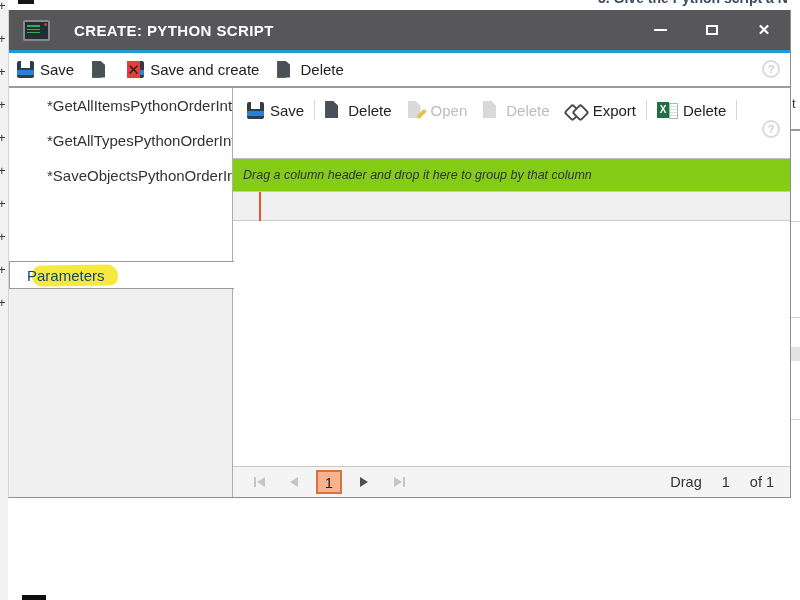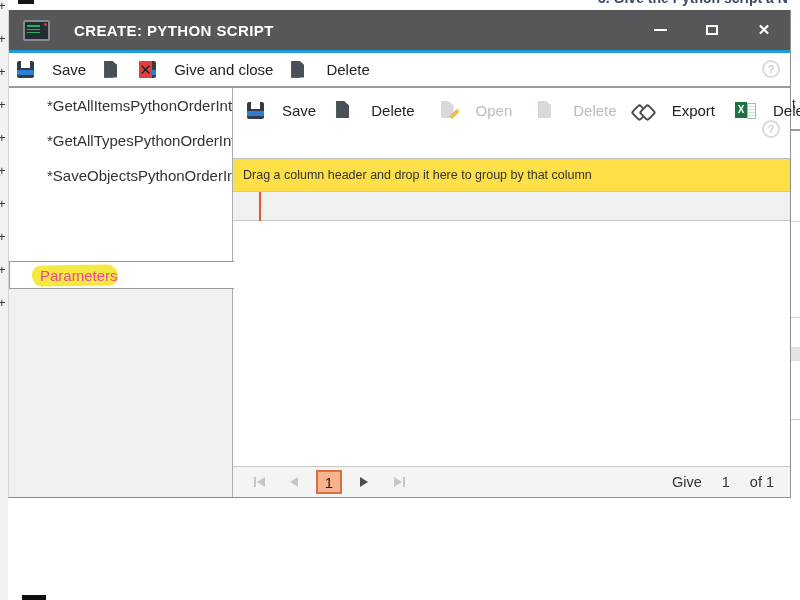--- a/index.html
+++ b/index.html
@@ -41,57 +41,57 @@
   .glyph-min { width:13px; height:2px; background:#fff; }
   .glyph-max { width:12px; height:10px; border:2px solid #fff; }
   .glyph-close { color:#fff; font-size:15px; font-weight:bold; line-height:16px; }
 
   #accent-line { height:3px; background:#1e9cd7; flex:none; }
 
   
   #top-toolbar { height:35px; background:#fff; border-bottom:2px solid #9b9b9b;
     display:flex; align-items:center; gap:18px; padding-left:8px; flex:none;
     position:relative; }
-  .tbtn { display:flex; align-items:center; gap:18px; font-size:15px; color:#222;
+  .tbtn { display:flex; align-items:center; gap:6px; font-size:15px; color:#222;
     white-space:nowrap; }
-  .tbtn.disabled { color:#bcbcbc;margin-left:10px; }
+  .tbtn.disabled { color:#bcbcbc; }
   .tbtn.sep { width:1px; height:20px; background:#d8d8d8; gap:0; margin:0 -6px; }
   #top-toolbar .help, #panel-toolbar .help { position:absolute; }
   #top-toolbar .help { right:10px; top:7px; }
 
   
   #content { flex:1; display:flex; min-height:0; }
 
   
   #sidebar { width:224px; flex:none; position:relative; background:#fff;
     border-right:1px solid #adadad; }
   .side-item { height:35px; display:flex; align-items:center; gap:5px;
     padding-left:18px; font-size:15px; color:#333; white-space:nowrap;
     overflow:hidden; }
   .side-item.noicon { padding-left:38px; }
   #side-selected { position:absolute; left:0; top:173px; width:225px; height:28px;
     background:#fff; border:1px solid #9b9b9b; border-right:none; display:flex;
-    align-items:center; padding-left:30px; font-size:15px; color:#ec4899; z-index:2; }
+    align-items:center; padding-left:17px; font-size:15px; color:#0c4a6e; z-index:2; }
   #side-highlight { position:absolute; left:22px; top:3px; width:86px; height:21px;
     background:#f4e41c; opacity:.85; border-radius:9px 11px 8px 10px;
     transform:rotate(-0.8deg); mix-blend-mode:multiply; }
   #side-selected .sel-label { position:relative; z-index:1; }
   #side-gray { position:absolute; left:0; top:201px; width:223px; bottom:0;
     background:#f0f0f0; }
 
   
   #panel { flex:1; display:flex; flex-direction:column; min-width:0; position:relative; }
   #panel-toolbar { height:71px; background:#fff; border-bottom:1px solid #c0c0c0;
     padding:7px 0 0 14px; flex:none; position:relative; }
   .trow { display:flex; align-items:center; gap:16px; height:30px; }
   #panel-toolbar .help { right:10px; top:32px; }
 
-  #group-bar { height:33px; background:#fde047; border-bottom:1px solid #c8c8c8;
+  #group-bar { height:33px; background:#84cc16; border-bottom:1px solid #c8c8c8;
     display:flex; align-items:center; padding-left:10px; font-size:12.5px;
-    color:#333; flex:none; }
+    color:#333; flex:none;font-style:italic; }
   #grid-header { height:29px; background:#f0f0f0; border-bottom:1px solid #c8c8c8;
     flex:none; position:relative; }
   #drop-indicator { position:absolute; left:26px; top:0; width:2px; height:29px;
     background:#e4582e; }
   #grid-body { flex:1; background:#fff; }
 
   
   #pager { height:31px; background:#f4f4f4; border-top:1px solid #c8c8c8; flex:none;
     display:flex; align-items:center; padding:0 16px 0 13px; gap:9px; }
   .pg-btn { width:26px; height:24px; display:flex; align-items:center;
@@ -233,21 +233,21 @@
   <div id="top-toolbar">
     <span class="tbtn">
         <span class="ic ic-floppy"></span>
         <span class="tlabel">Save</span>
       </span>
       <span class="tbtn">
         <span class="ic ic-page-plus"></span>
       </span>
       <span class="tbtn">
         <span class="ic ic-floppy-x"></span>
-        <span class="tlabel">Give and close</span>
+        <span class="tlabel">Save and create</span>
       </span>
       <span class="tbtn">
         <span class="ic ic-page-minus"></span>
         <span class="tlabel">Delete</span>
       </span>
     <span class="ic ic-help help"></span>
   </div>
 
   <div id="content">
 
@@ -324,21 +324,21 @@
           </span>
         <span class="pg-btn current">1</span>
         <span class="pg-btn enabled">
             <span class="tri-r"></span>
           </span>
         <span class="pg-btn">
             <span class="tri-r"></span>
             <span class="pbar"></span>
           </span>
         <span id="pager-right">
-          <span>Give</span>
+          <span>Drag</span>
           <span>1</span>
           <span>of 1</span>
         </span>
       </div>
 
     </div>
   </div>
 </div>
 
 </body></html>

